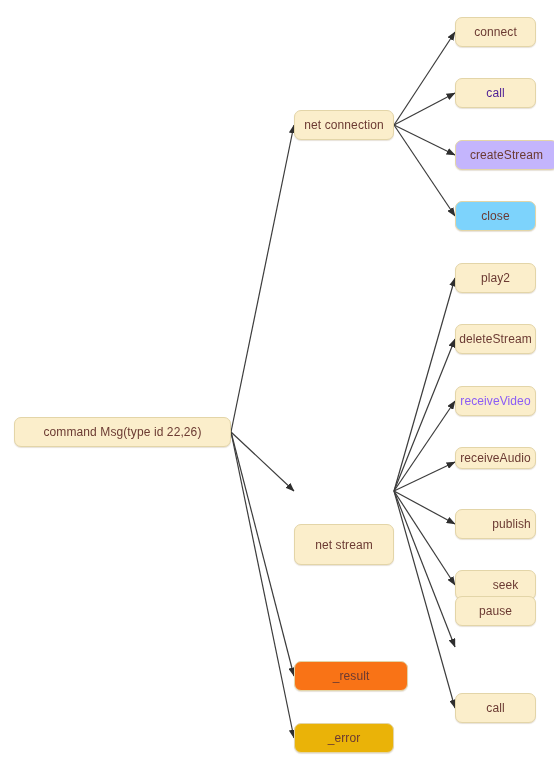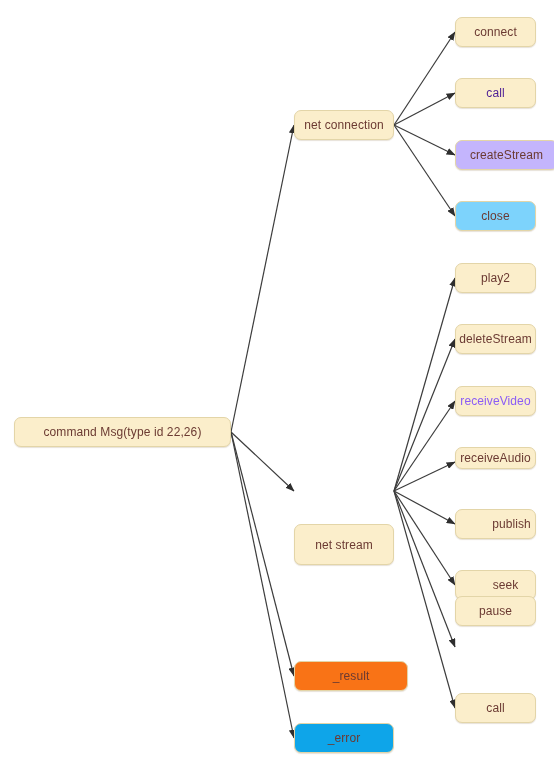--- a/index.html
+++ b/index.html
@@ -82,21 +82,21 @@
       </div>
       <div class="node" style="left: 294px; top: 110px; width: 100px; height: 30px; background: rgb(251, 238, 203); border-color: rgb(227, 213, 168); color: rgb(107, 58, 50);">
         <span class="node-label">net connection</span>
       </div>
       <div class="node" style="left: 294px; top: 476px; width: 100px; height: 41px; background: rgb(251, 238, 203); border-color: rgb(227, 213, 168); color: rgb(107, 58, 50); margin-top: 48px;">
         <span class="node-label">net stream</span>
       </div>
       <div class="node" style="left: 294px; top: 661px; width: 114px; height: 30px; background: #f97316; border-color: rgb(227, 213, 168); color: rgb(107, 58, 50);">
         <span class="node-label">_result</span>
       </div>
-      <div class="node" style="left: 294px; top: 723px; width: 100px; height: 30px; background: #0ea5e9; border-color: rgb(227, 213, 168); color: rgb(107, 58, 50);">
+      <div class="node" style="left: 294px; top: 723px; width: 100px; height: 30px; background: #eab308; border-color: rgb(227, 213, 168); color: rgb(107, 58, 50);">
         <span class="node-label">_error</span>
       </div>
       <div class="node" style="left: 455px; top: 17px; width: 81px; height: 30px; background: rgb(251, 238, 203); border-color: rgb(227, 213, 168); color: rgb(107, 58, 50);">
         <span class="node-label">connect</span>
       </div>
       <div class="node" style="left: 455px; top: 78px; width: 81px; height: 30px; background: rgb(251, 238, 203); border-color: rgb(227, 213, 168); color: #4c1d95;">
         <span class="node-label">call</span>
       </div>
       <div class="node" style="left: 455px; top: 140px; width: 103px; height: 30px; background: #c4b5fd; border-color: rgb(227, 213, 168); color: rgb(107, 58, 50);">
         <span class="node-label">createStream</span>

